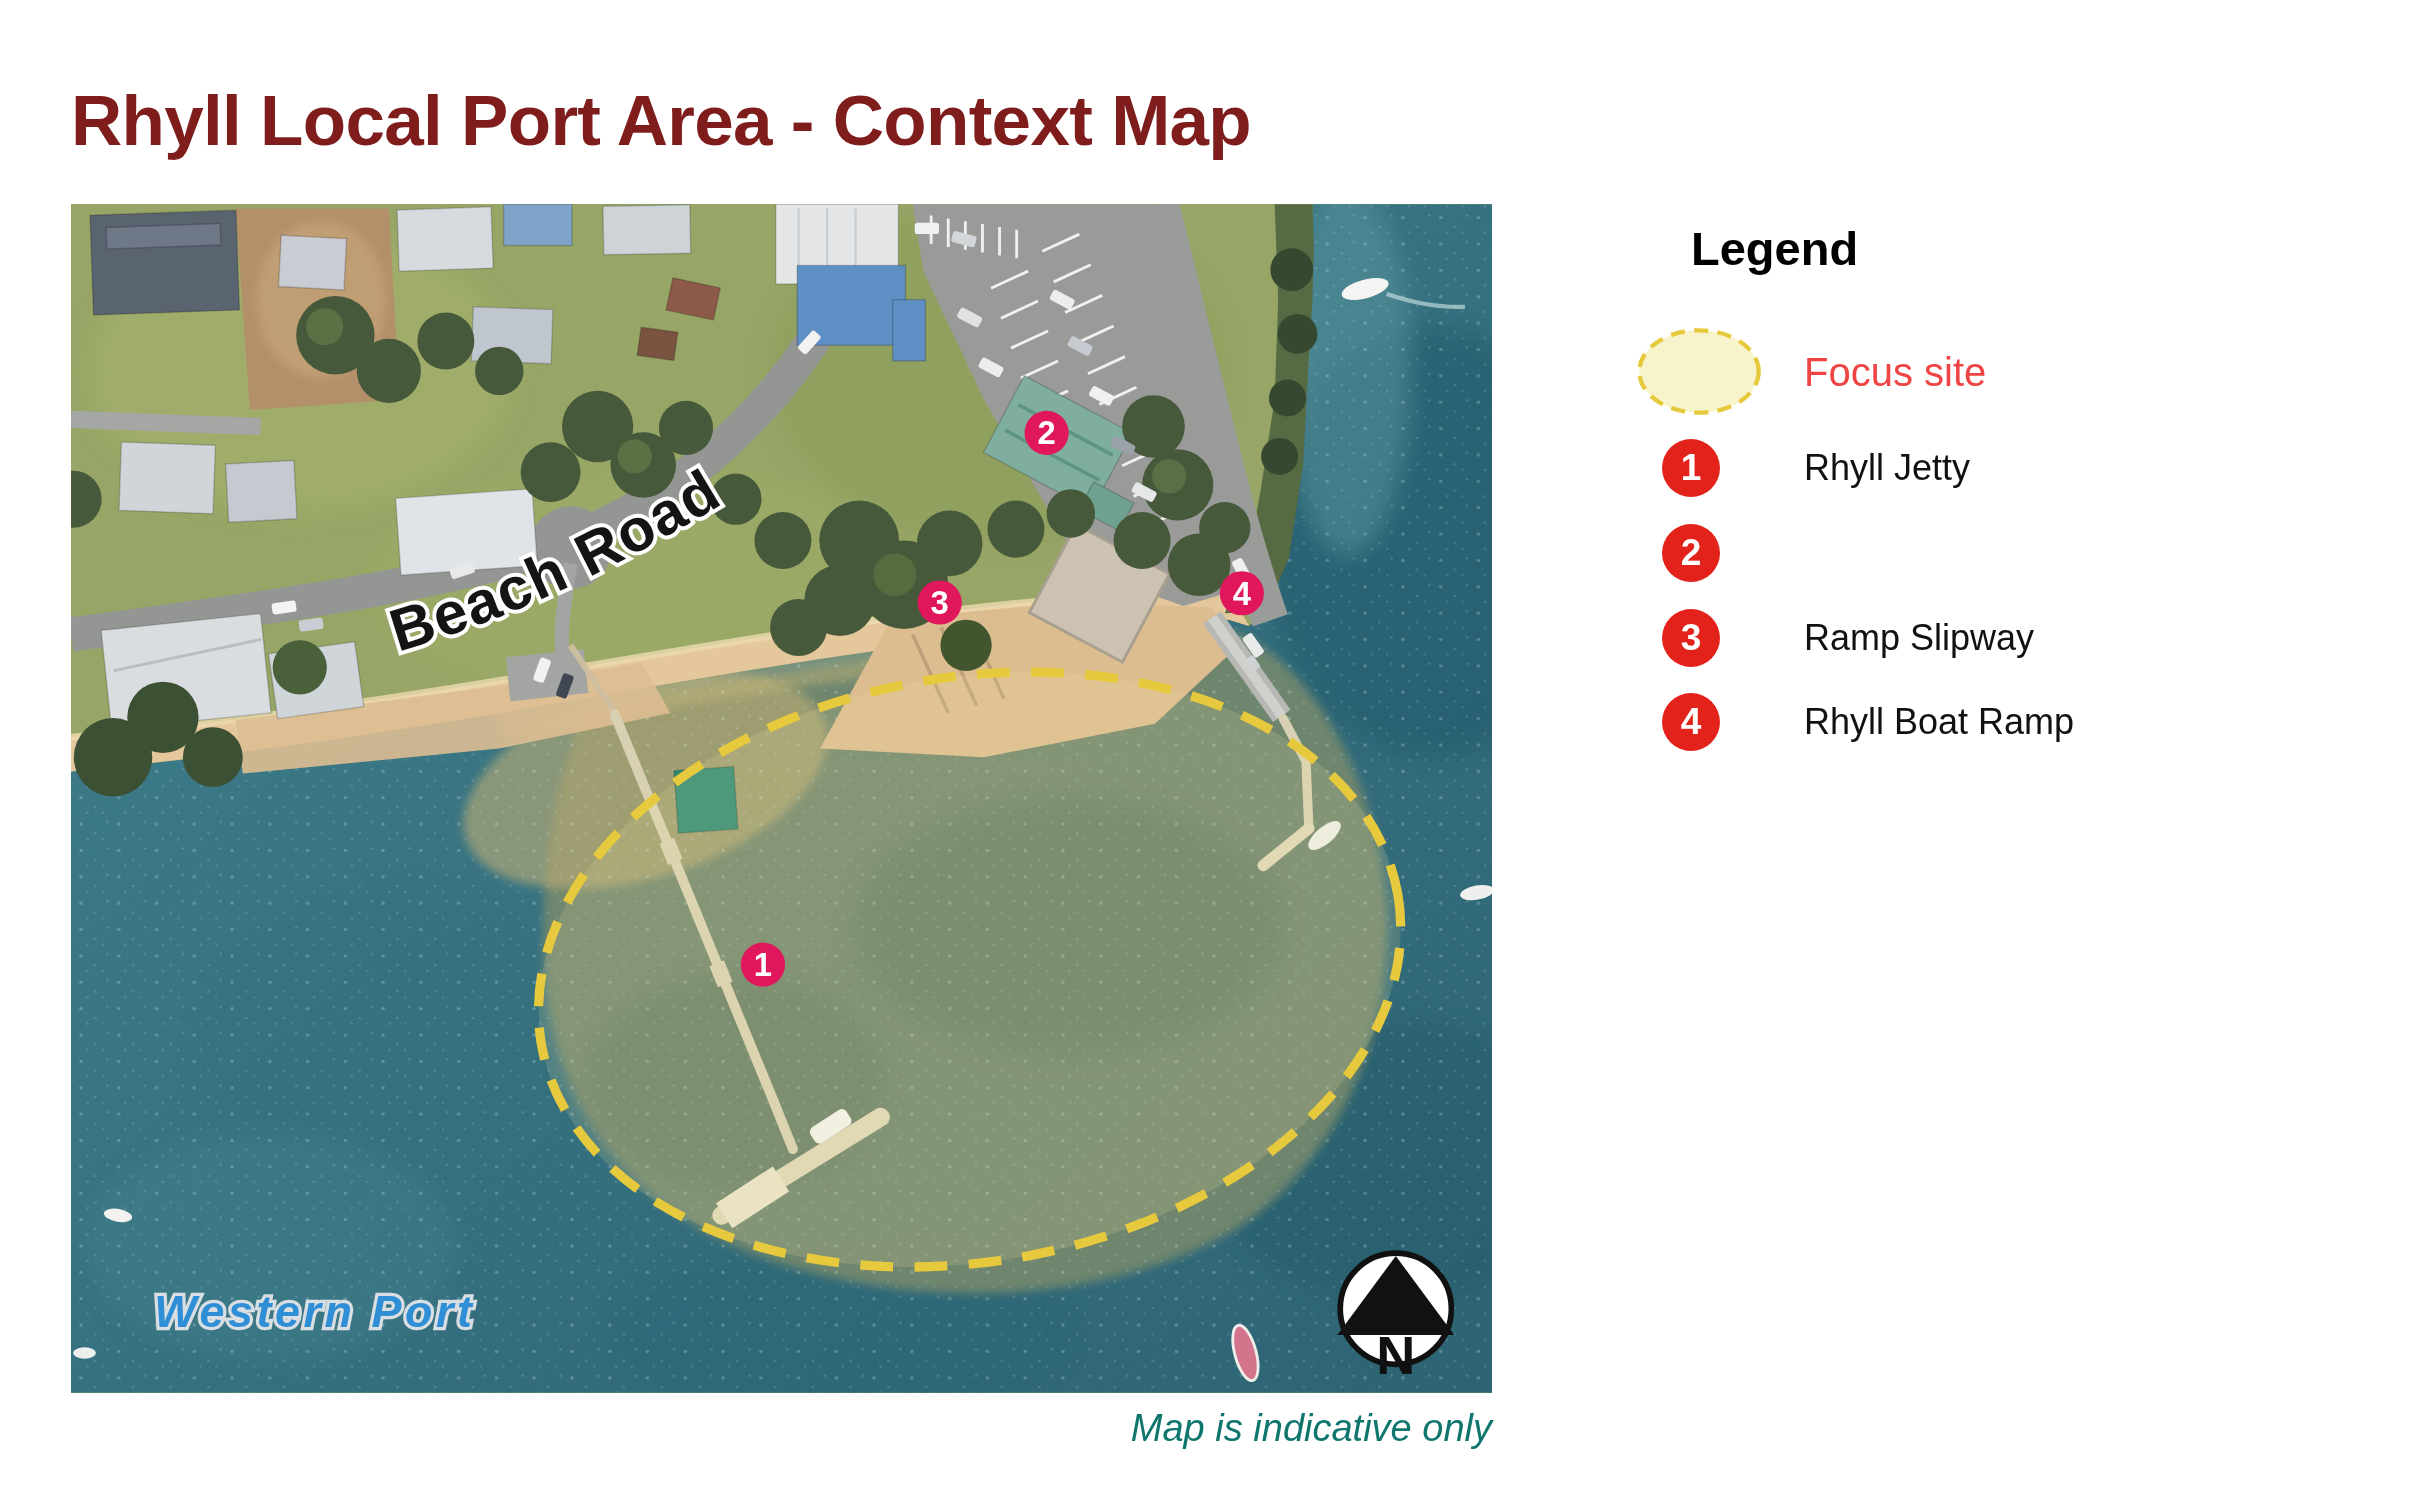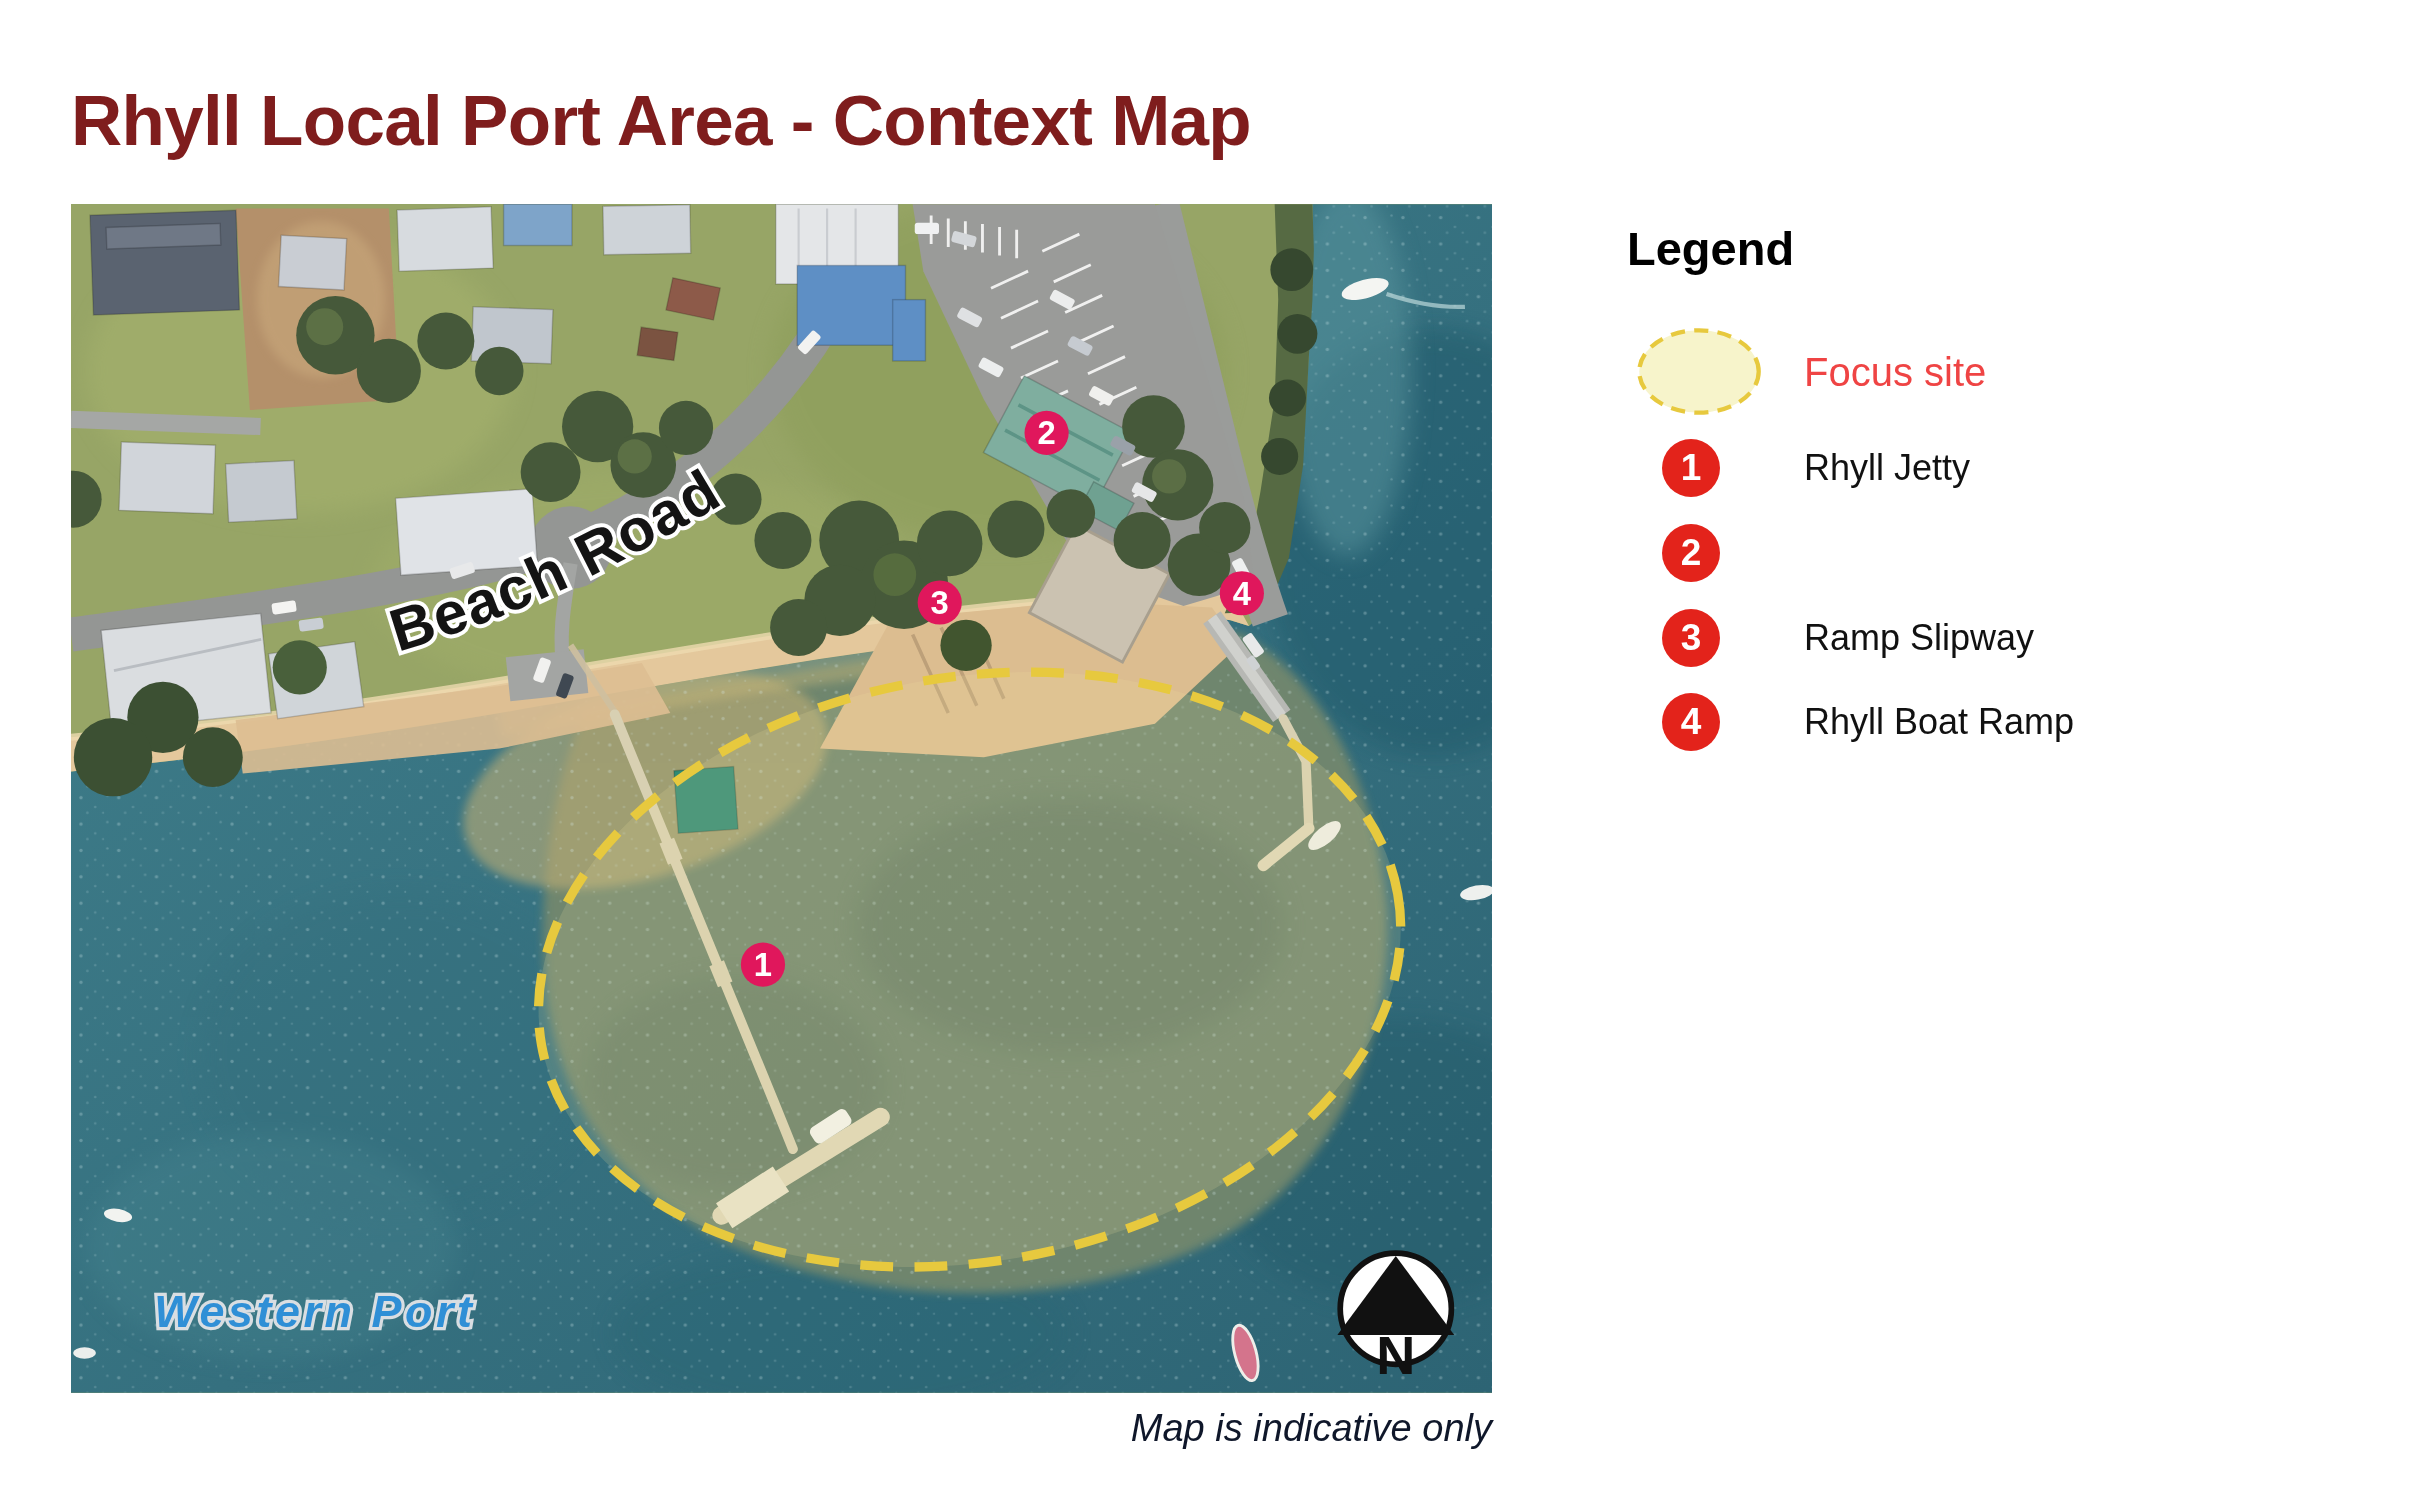--- a/index.html
+++ b/index.html
@@ -12,24 +12,24 @@
     position:absolute;left:71px;top:80px;
     font-size:71px;font-weight:800;letter-spacing:-0.7px;color:#7f1d1d;
     white-space:nowrap;
   }
   .map-frame{
     position:absolute;left:71px;top:204px;width:1421px;height:1189px;
     overflow:hidden;background:#8fa468;
   }
   .map-caption{
     position:absolute;right:921px;top:1407px;
-    font-size:38px;font-style:italic;color:#0f172a;white-space:nowrap;
+    font-size:38px;font-style:italic;color:#0f766e;white-space:nowrap;
   }
   .legend-heading{
-    position:absolute;left:1627px;top:221px;
+    position:absolute;left:1691px;top:221px;
     font-size:47px;font-weight:800;color:#000;
   }
   .legend-swatch{position:absolute;left:1635px;top:326px;}
   .legend-focus-label{
     position:absolute;left:1804px;top:343px;height:58px;
     display:flex;align-items:center;font-size:40px;color:#ef4444;
   }
   .legend-row{
     position:absolute;left:1662px;height:58px;display:flex;align-items:center;
   }

